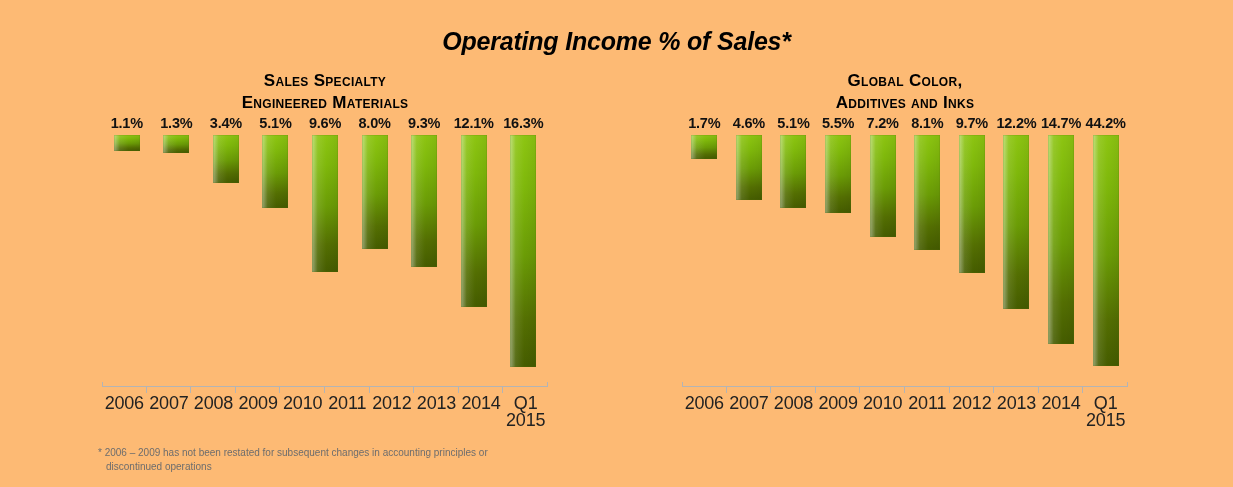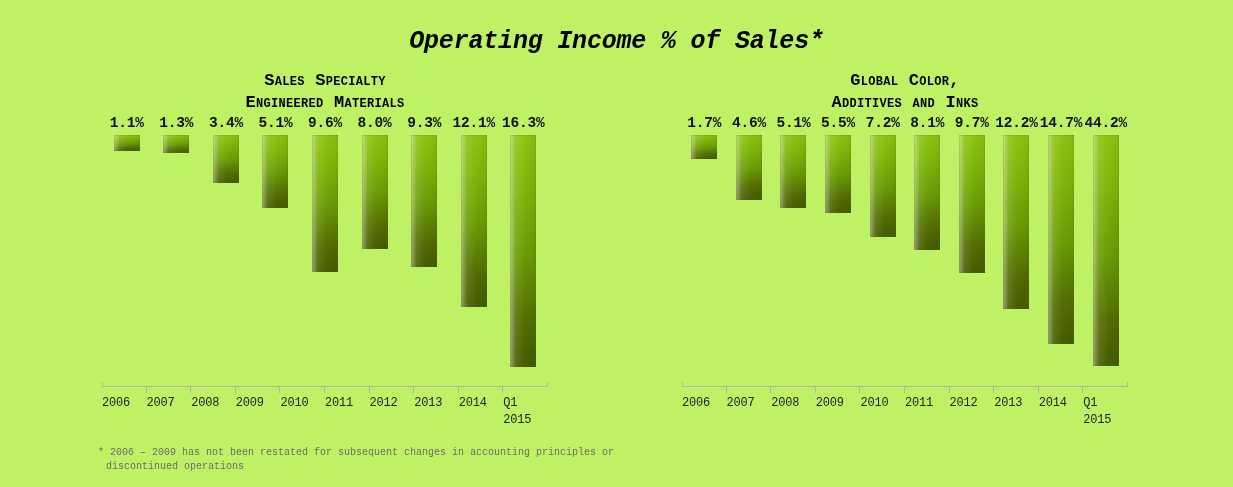--- a/index.html
+++ b/index.html
@@ -14,22 +14,21 @@
     font-family: "Liberation Sans", sans-serif;
     color: #000000;
     overflow: hidden;
   }
 
   #slide {
     position: absolute;
     inset: 0;
     width: 1233px;
     height: 487px;
-    background: #bef264;
-    font-family: Liberation Mono, monospace;
+    background: #fdba74;
   }
 
   
   #main-title {
     position: absolute;
     top: 27px;
     left: 0;
     width: 1233px;
     text-align: center;
     font-size: 25px;
@@ -164,21 +163,22 @@
   .cats {
     position: absolute;
     left: 22px;
     right: 22px;
     top: 325px;
     display: flex;
     justify-content: space-between;
   }
   .cat {
     flex: 1 1 0;
-    font-size: 12px;
+    text-align: center;
+    font-size: 18px;
     color: #222222;
     line-height: 17px;
     letter-spacing: -0.2px;
   }
   .cat .ln2 { display: block; }
 
   
   #footnote {
     position: absolute;
     left: 98px;

